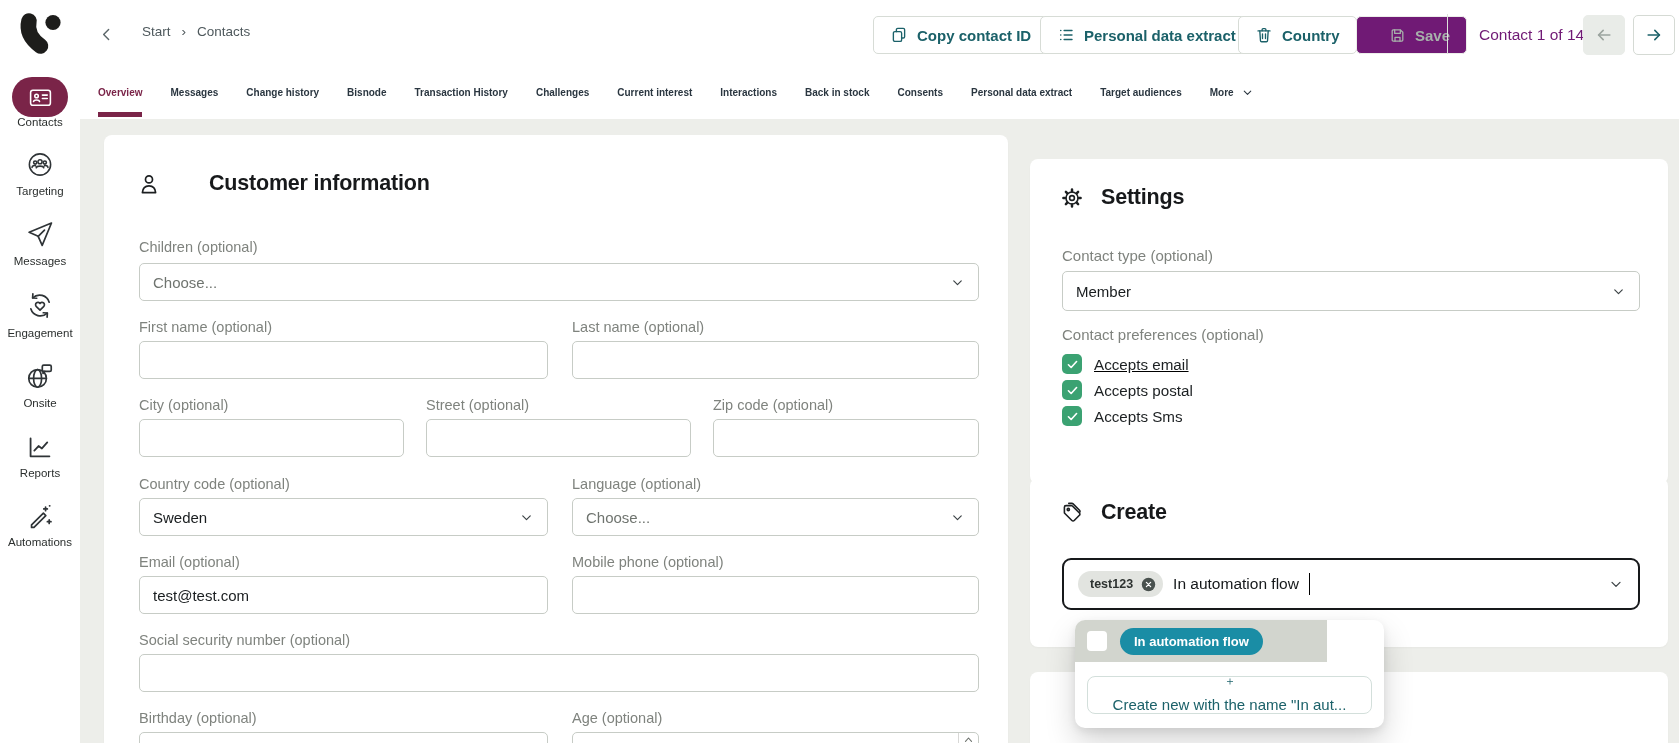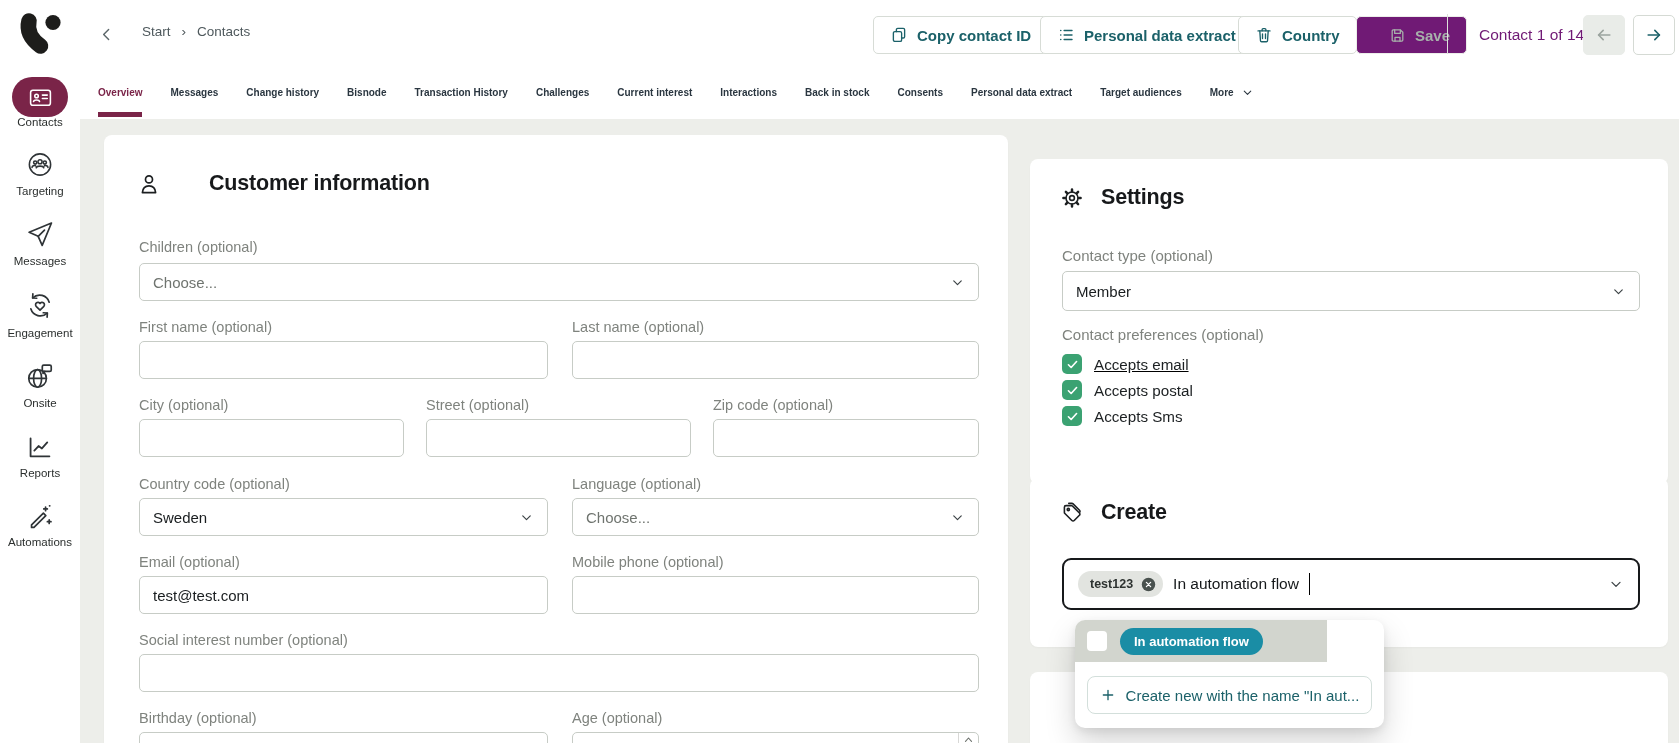--- a/index.html
+++ b/index.html
@@ -69,21 +69,21 @@
 
   
   .dropdown { position:absolute; left:1075px; top:620px; width:309px; height:108px; background:#fff;
     border-radius:10px; box-shadow:0 14px 30px rgba(0,0,0,0.17), 0 3px 8px rgba(0,0,0,0.08); z-index:20; }
   .dd-option { position:absolute; left:0; top:0; width:252px; height:42px; background:#d2d5ce;
     border-radius:10px 0 0 0; display:flex; align-items:center; gap:13px; padding-left:12px; cursor:pointer; }
   .dd-checkbox { width:20px; height:20px; border-radius:4px; background:#fff; }
   .dd-pill { background:#1A8DA5; color:#fff; font-size:13px; font-weight:700; border-radius:15px; padding:6px 14px; white-space:nowrap; }
   .dd-create { position:absolute; left:12px; top:56px; width:285px; height:38px; background:#fff;
     border:1.5px solid #d3dfdb; border-radius:8px; display:flex; align-items:center; justify-content:center; gap:10px;
-    color:#1B6169; font-size:15px; font-weight:500; cursor:pointer; white-space:nowrap; }
+    color:#1B6169; font-size:15px; font-weight:500; cursor:pointer; white-space:nowrap;flex-direction:column; }
 
   .age-spinner { margin-left:auto; margin-right:-13px; width:20px; height:36px; border-left:1px solid #d8d8d6;
     display:flex; align-items:flex-start; justify-content:center; padding-top:3px; cursor:pointer; }
 </style>
 </head>
 <body>
 
 <div class="content-bg"></div>
 
 <div class="header">
@@ -334,21 +334,21 @@
 
   <div class="flabel" style="left:35px; top:419px;">Email (optional)</div>
   <div class="finput" style="left:35px; top:441px; width:409px;">
       <span>test@test.com</span>
     </div>
   <div class="flabel" style="left:468px; top:419px;">Mobile phone (optional)</div>
   <div class="finput" style="left:468px; top:441px; width:407px;">
       <span></span>
     </div>
 
-  <div class="flabel" style="left:35px; top:497px;">Social interest number (optional)</div>
+  <div class="flabel" style="left:35px; top:497px;">Social security number (optional)</div>
   <div class="finput" style="left:35px; top:519px; width:840px;">
       <span></span>
     </div>
 
   <div class="flabel" style="left:35px; top:575px;">Birthday (optional)</div>
   <div class="finput" style="left:35px; top:597px; width:409px;">
       <span></span>
     </div>
   <div class="flabel" style="left:468px; top:575px;">Age (optional)</div>
   <div class="finput" style="left:468px; top:597px; width:407px;">

